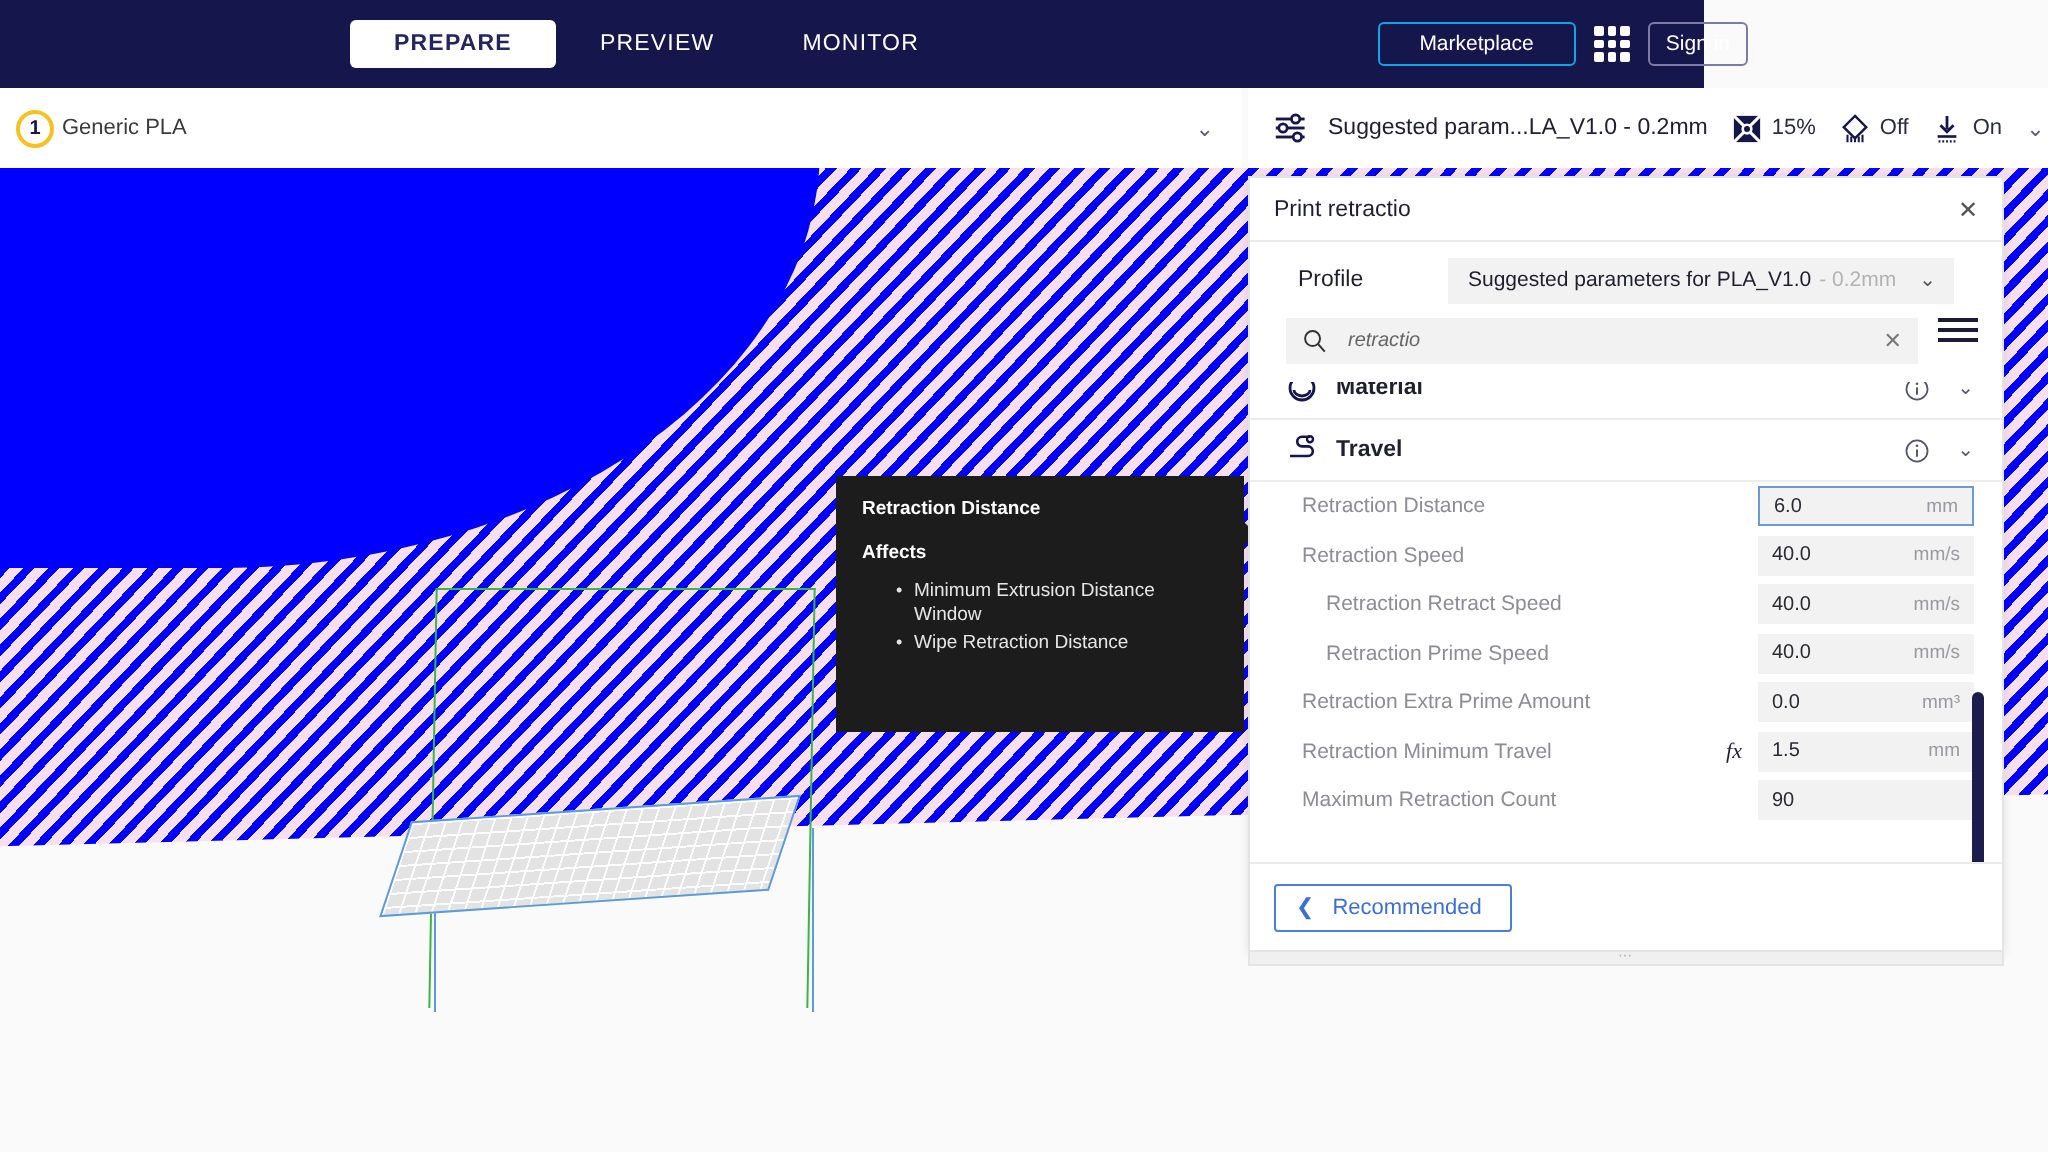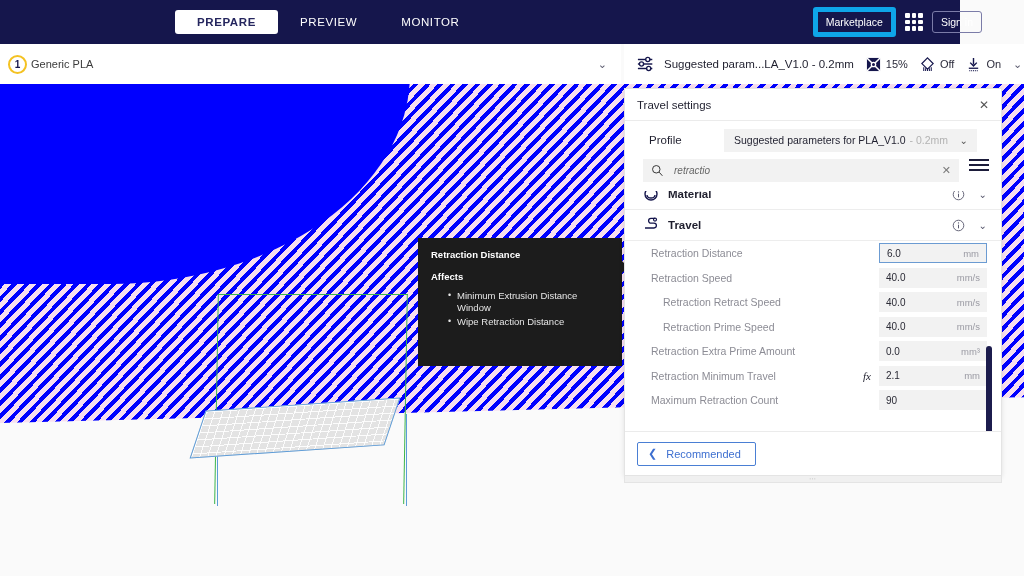--- a/index.html
+++ b/index.html
@@ -6,38 +6,38 @@
   html, body {
     width: 1024px; height: 576px;
     font-family: "Liberation Sans", sans-serif;
     background: #fafafa;
     overflow: hidden;
   }
   #root { position: relative; width: 1024px; height: 576px; }
 
   
   .topnav {
-    position: absolute; left: 0; top: 0; width: 960px; height: 44px;
+    position: absolute; left: 0; top: 0; width: 852px; height: 44px;
     background: #15164c;
     display: flex; align-items: center;
   }
   .nav-tabs { display: flex; align-items: center; margin-left: 175px; gap: 0px; }
   .nav-tab {
     color: #ffffff; font-size: 11.5px; letter-spacing: 0.6px;
     padding: 6px 22px; border-radius: 3px; cursor: pointer;
     font-family: "Liberation Sans", sans-serif;
   }
   .nav-tab.active { background: #ffffff; color: #25265e; font-weight: 600; }
   .nav-right {
     position: absolute; right: 0px; top: 0; height: 44px;
     display: flex; align-items: center; gap: 9px; padding-right: 0px;
   }
   .mk-btn {
-    border: 5px solid #0ea5e9; color: #fff; font-size: 10.5px;
-    padding: 4px 8px; border-radius: 3px; background: transparent; cursor: pointer;
+    border: 1px solid #0ea5e9; color: #fff; font-size: 10.5px;
+    padding: 4px 20px; border-radius: 3px; background: transparent; cursor: pointer;
     white-space: nowrap;
     text-align: center;
   }
   .apps-icon {
     width: 18px; height: 18px; display: grid;
     grid-template-columns: repeat(3, 1fr); grid-template-rows: repeat(3, 1fr);
     gap: 2px; cursor: pointer;
   }
   .apps-icon i { background: #ffffff; border-radius: 1px; display: block; }
   .signin-btn {
@@ -317,21 +317,21 @@
     <ul>
       <li>Minimum Extrusion Distance Window</li>
       <li>Wipe Retraction Distance</li>
     </ul>
   </div>
   <div class="tt-arrow"></div>
 
   <div class="panel">
 
     <div class="panel-head">
-      <div class="ttl">Travel settings</div>
+      <div class="ttl">Print retractio</div>
       <div class="x">✕</div>
     </div>
 
     <div class="profile-row">
       <div class="plabel">Profile</div>
       <div class="profile-combo">
         <span>Suggested parameters for PLA_V1.0</span>
         <span class="dim">- 0.2mm</span>
         <span class="cv">⌄</span>
       </div>
@@ -422,21 +422,21 @@
           <div class="sfield">
             <span>0.0</span>
             <span class="unit">mm³</span>
           </div>
         </div>
 
         <div class="srow">
           <div class="sname">Retraction Minimum Travel</div>
           <div class="fx">fx</div>
           <div class="sfield">
-            <span>2.1</span>
+            <span>1.5</span>
             <span class="unit">mm</span>
           </div>
         </div>
 
         <div class="srow">
           <div class="sname">Maximum Retraction Count</div>
           <div class="sfield">
             <span>90</span>
             <span class="unit"></span>
           </div>

